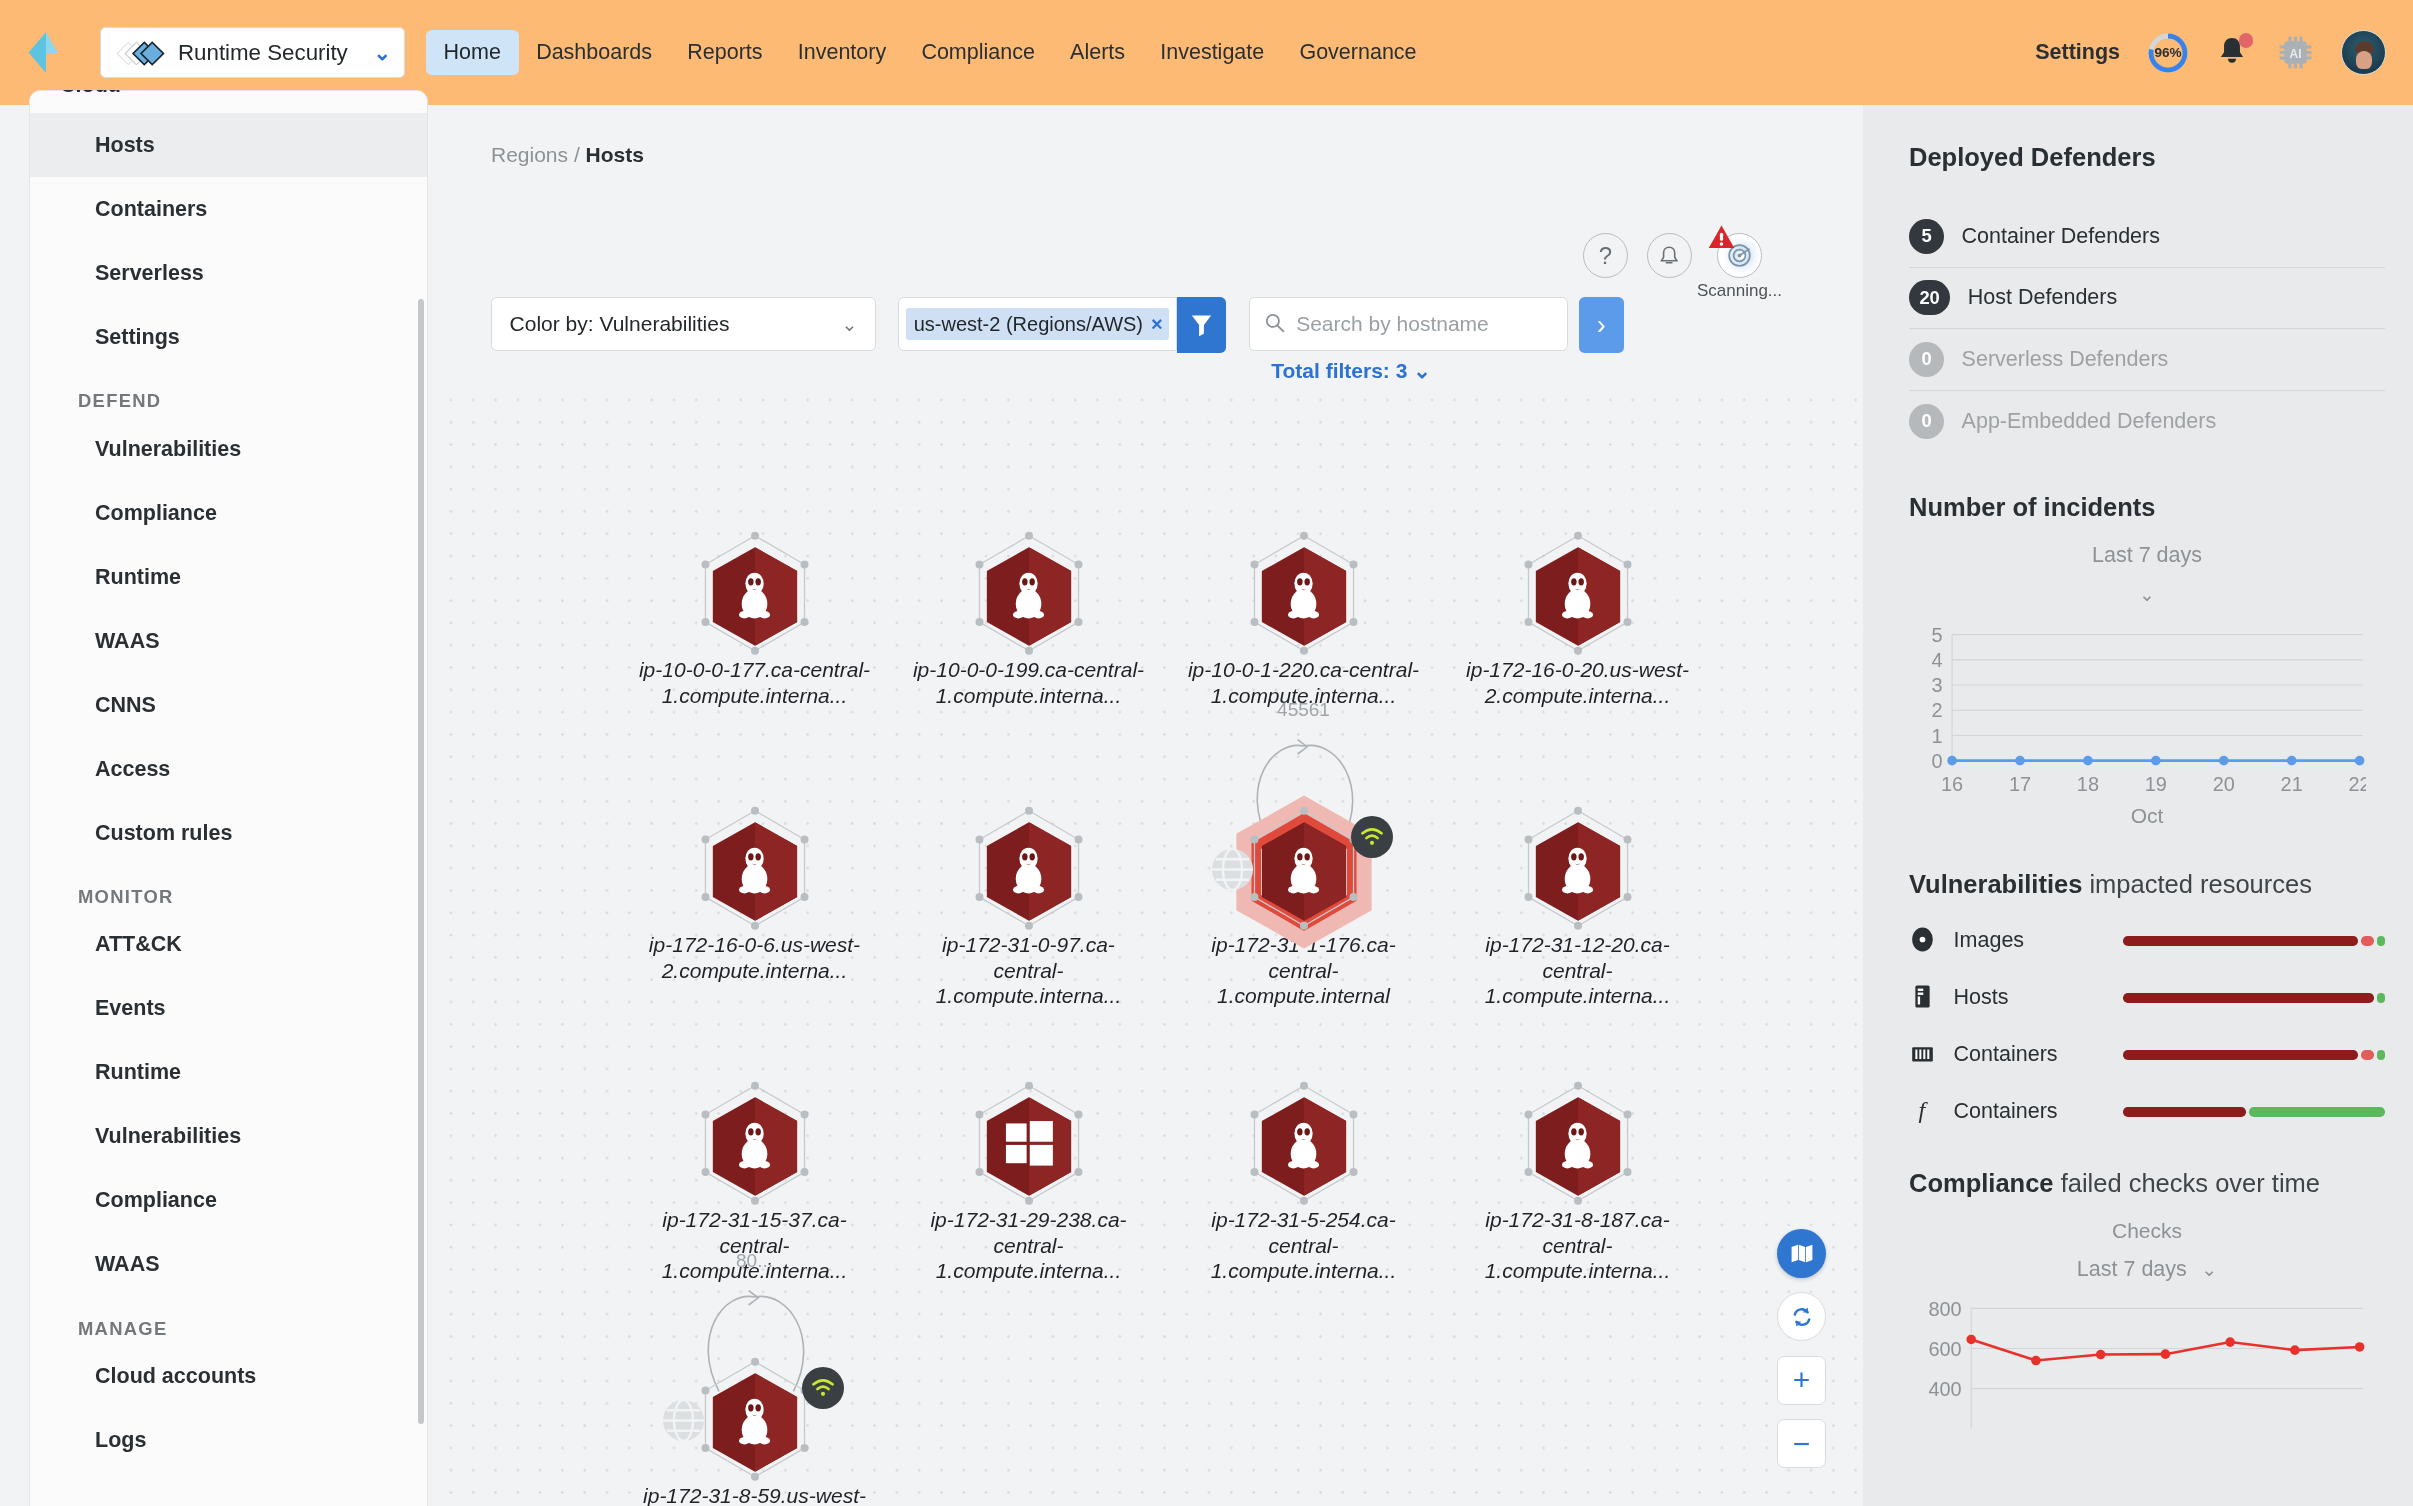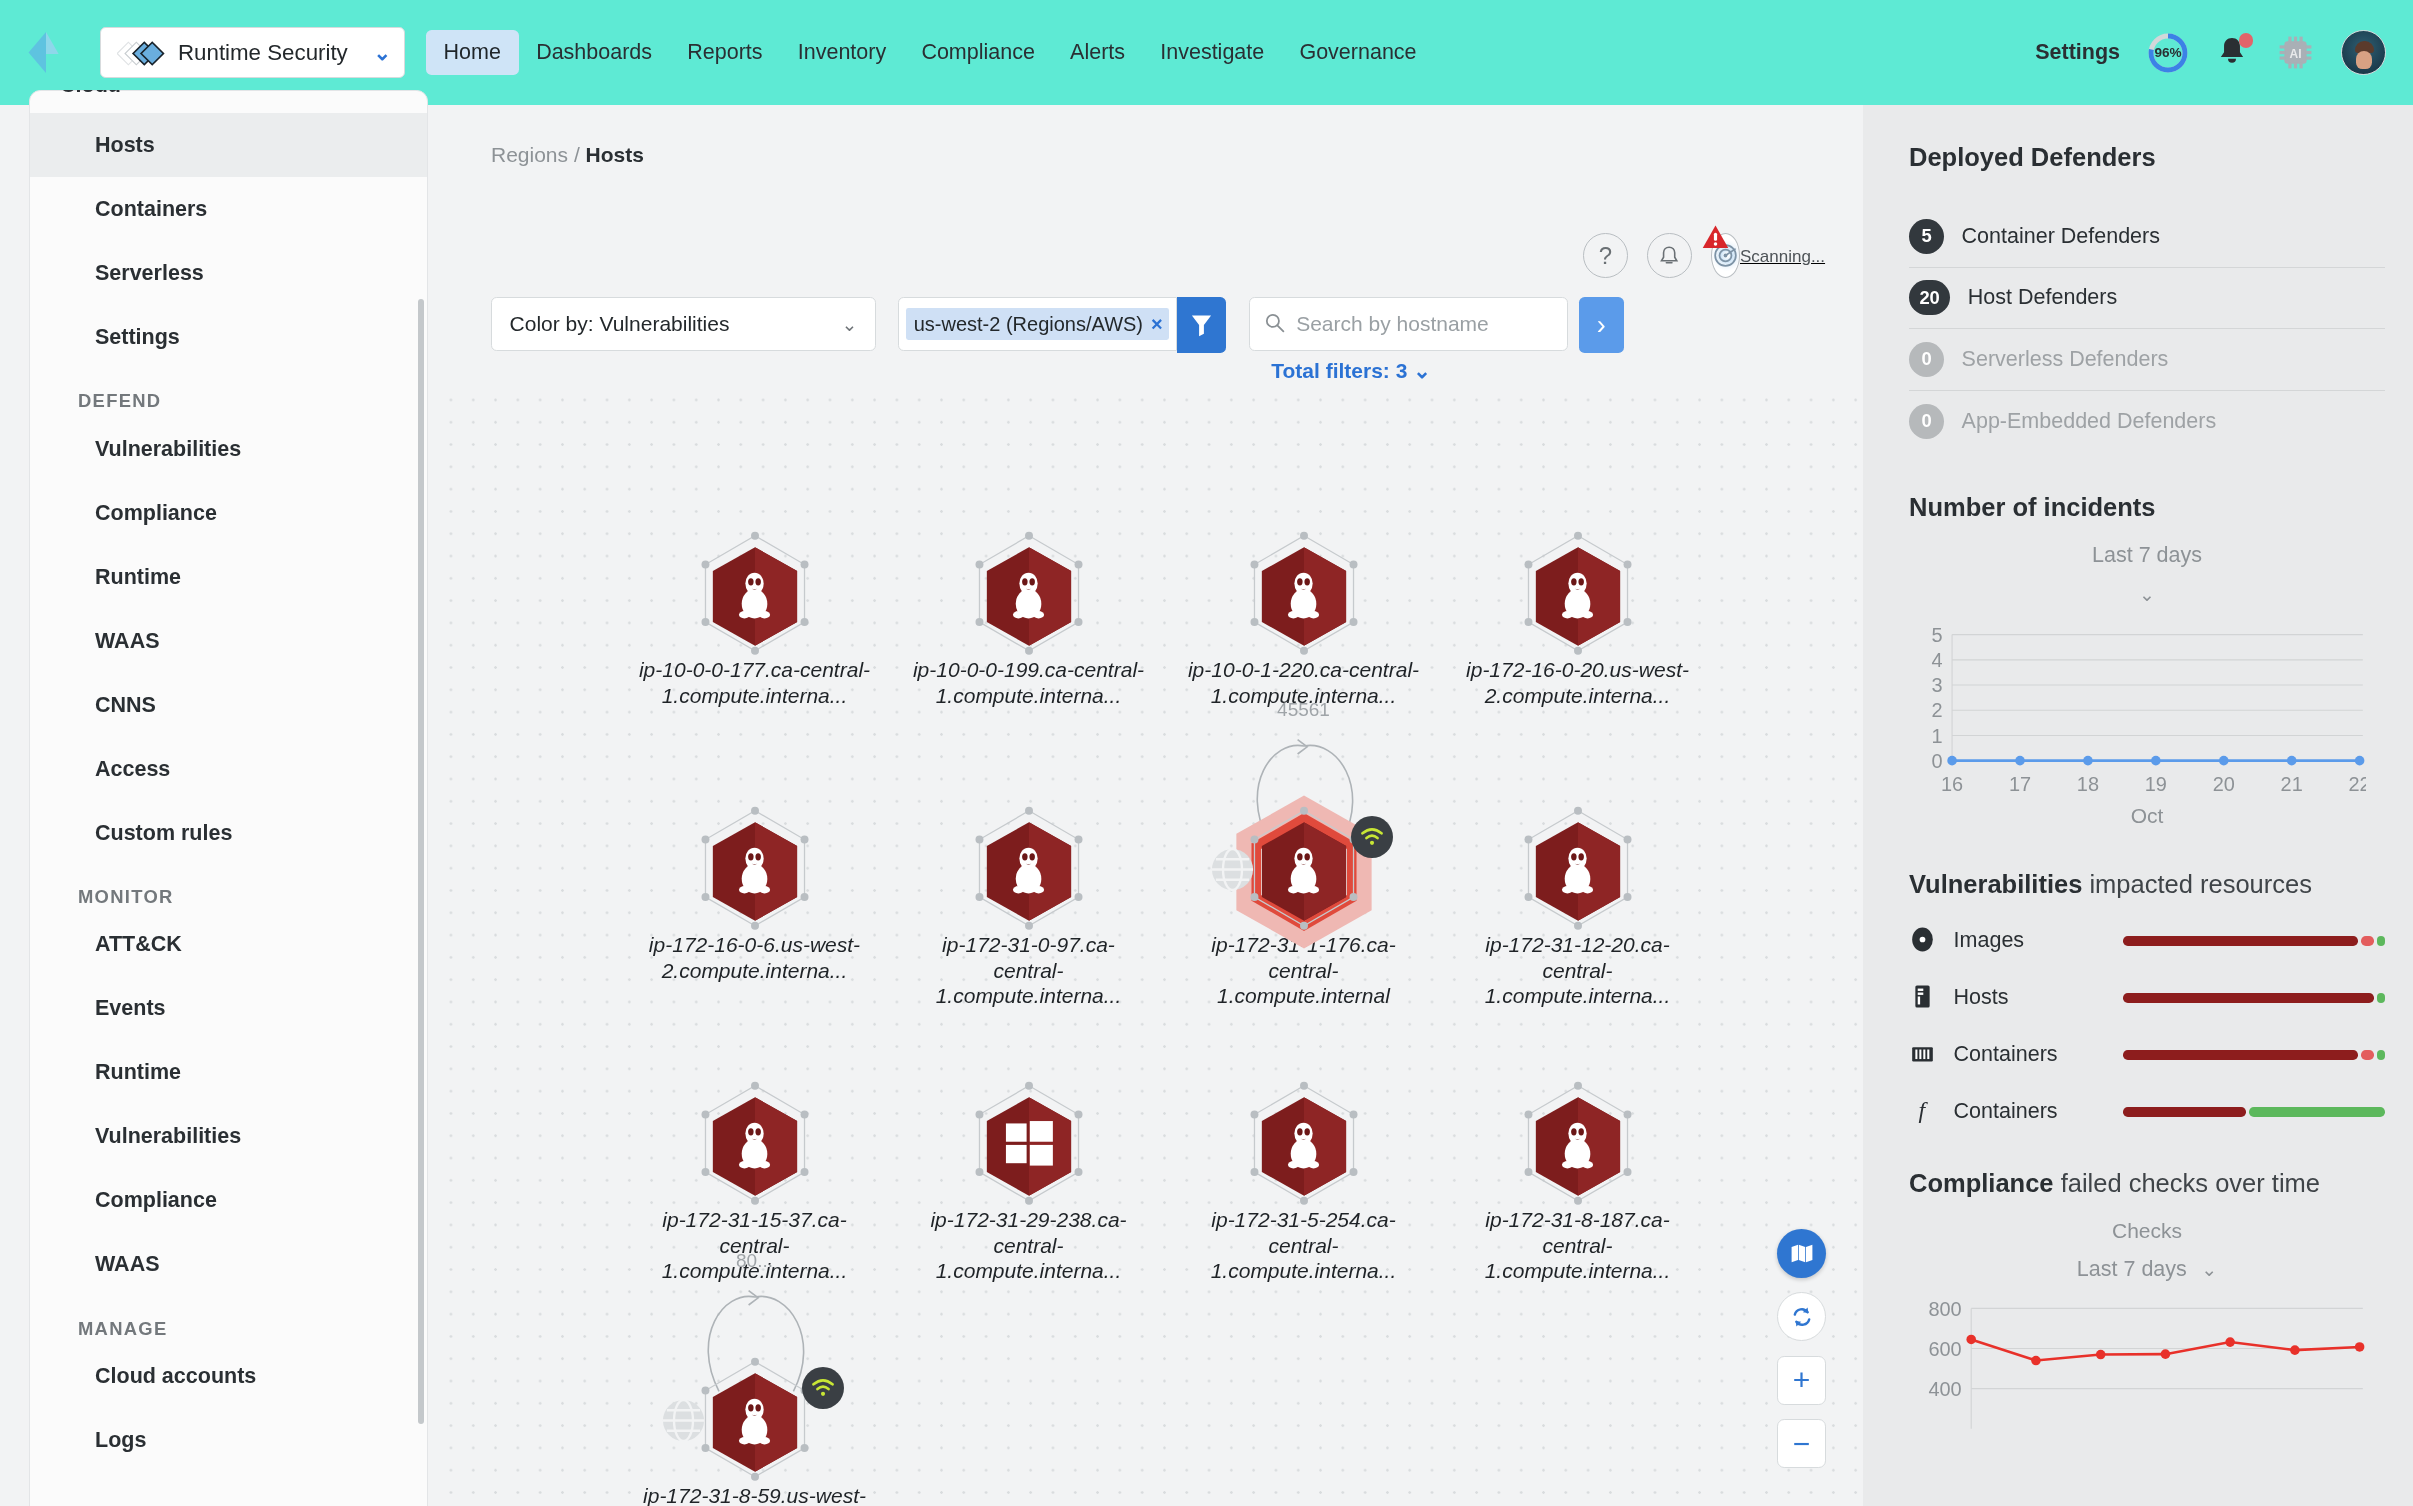--- a/index.html
+++ b/index.html
@@ -7,21 +7,21 @@
     width: 2413px; height: 1507px;
     font-family: "Liberation Sans", sans-serif;
     background: #f2f3f4;
     overflow: hidden;
   }
   .app { position: relative; width: 2413px; height: 1507px; }
 
   
   .topnav {
     position: absolute; top: 0; left: 0; width: 2413px; height: 105px;
-    background: #5eead4;
+    background: #fdba74;
     display: flex; align-items: center;
   }
   .logo-mark { margin-left: 27px; width: 38px; height: 45px; position: relative; }
   .logo-mark svg { display: block; }
 
   .tenant-select {
     margin-left: 35px;
     width: 305px; height: 51px;
     background: #ffffff;
     border: 0.8px solid #d7dbdd;
@@ -126,21 +126,21 @@
   .toolbar-icons {
     position: absolute; right: 96px; top: 128px;
     display: flex; align-items: flex-start; gap: 19px;
   }
   .circ-btn {
     width: 45px; height: 45px; border-radius: 50%;
     border: 0.8px solid #b9bec2; background: transparent;
     display: flex; align-items: center; justify-content: center;
     color: #6a7074; font-size: 24px; cursor: pointer;
   }
-  .scan-wrap { position: relative; width: 57px; display: flex; flex-direction: row; align-items: center; text-decoration: underline; }
+  .scan-wrap { position: relative; width: 57px; display: flex; flex-direction: column; align-items: center; }
   .scan-circle {
     width: 45px; height: 45px; border-radius: 50%;
     border: 0.8px solid #b9bec2;
     background: radial-gradient(circle at 55% 50%, #ffffff 6%, #cfe5f7 22%, #eef5fb 40%, #ffffff 60%);
     display: flex; align-items: center; justify-content: center; position: relative;
   }
   .scan-warn { position: absolute; left: -11.2px; top: -9.6px; }
   .scan-text { font-size: 17px; color: #4e5357; margin-top: 3.2px; white-space: nowrap; }
 
   .filterbar { position: absolute; left: 56px; top: 192px; display: flex; align-items: flex-start; }

